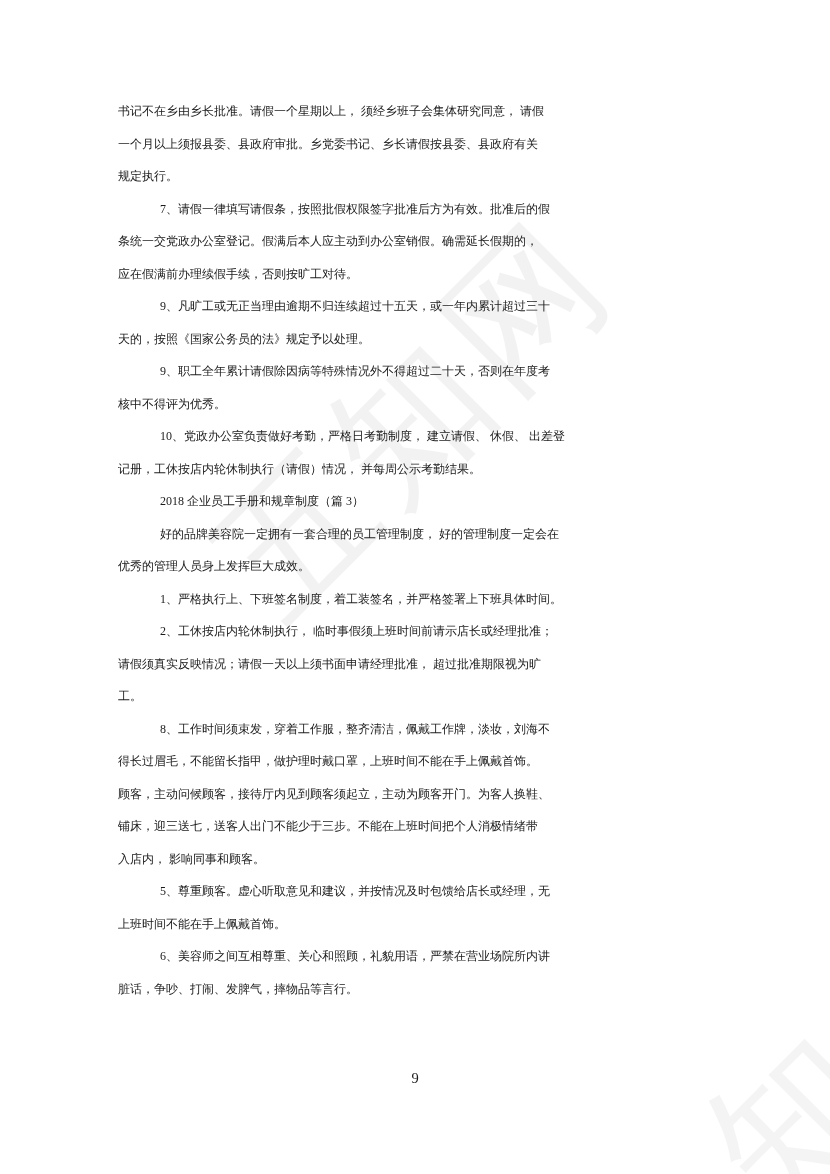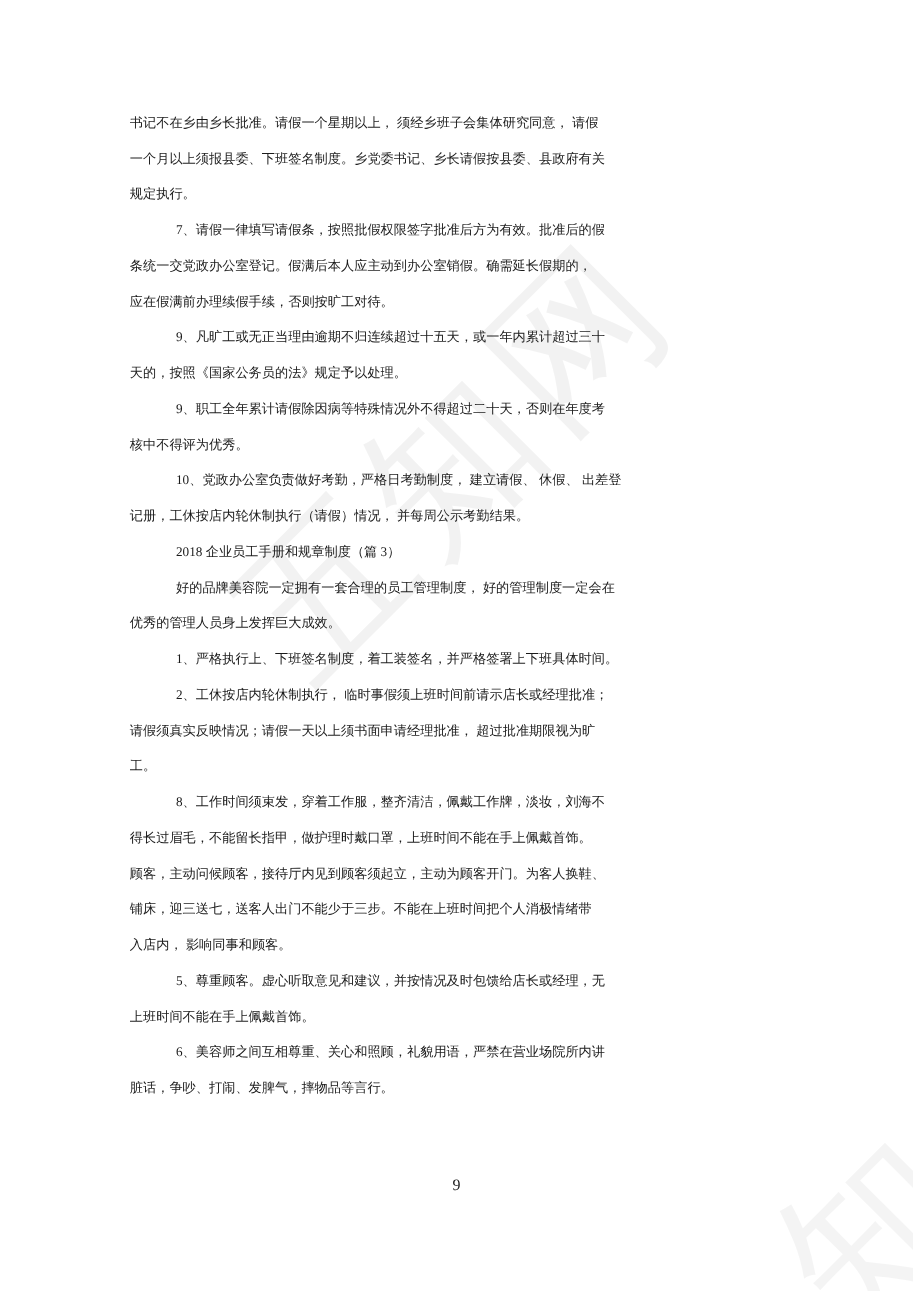--- a/index.html
+++ b/index.html
@@ -70,21 +70,21 @@
   }
 </style>
 </head>
 <body>
 
 <div class="page">
   <div class="watermark">五知网</div>
   <div class="watermark-corner">知</div>
   <div class="content" id="doc-content">
       <div class="line">书记不在乡由乡长批准。请假一个星期以上，  须经乡班子会集体研究同意，  请假</div>
-      <div class="line">一个月以上须报县委、下班签名制度。乡党委书记、乡长请假按县委、县政府有关</div>
+      <div class="line">一个月以上须报县委、县政府审批。乡党委书记、乡长请假按县委、县政府有关</div>
       <div class="line">规定执行。</div>
       <div class="line indent">7、请假一律填写请假条，按照批假权限签字批准后方为有效。批准后的假</div>
       <div class="line">条统一交党政办公室登记。假满后本人应主动到办公室销假。确需延长假期的，</div>
       <div class="line">应在假满前办理续假手续，否则按旷工对待。</div>
       <div class="line indent">9、凡旷工或无正当理由逾期不归连续超过十五天，或一年内累计超过三十</div>
       <div class="line">天的，按照《国家公务员的法》规定予以处理。</div>
       <div class="line indent">9、职工全年累计请假除因病等特殊情况外不得超过二十天，否则在年度考</div>
       <div class="line">核中不得评为优秀。</div>
       <div class="line indent">10、党政办公室负责做好考勤，严格日考勤制度，  建立请假、  休假、  出差登</div>
       <div class="line">记册，工休按店内轮休制执行（请假）情况，  并每周公示考勤结果。</div>

